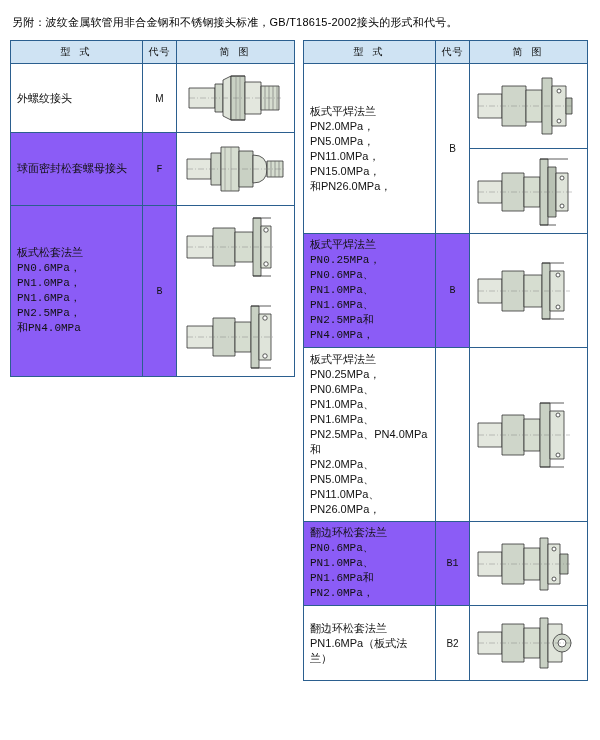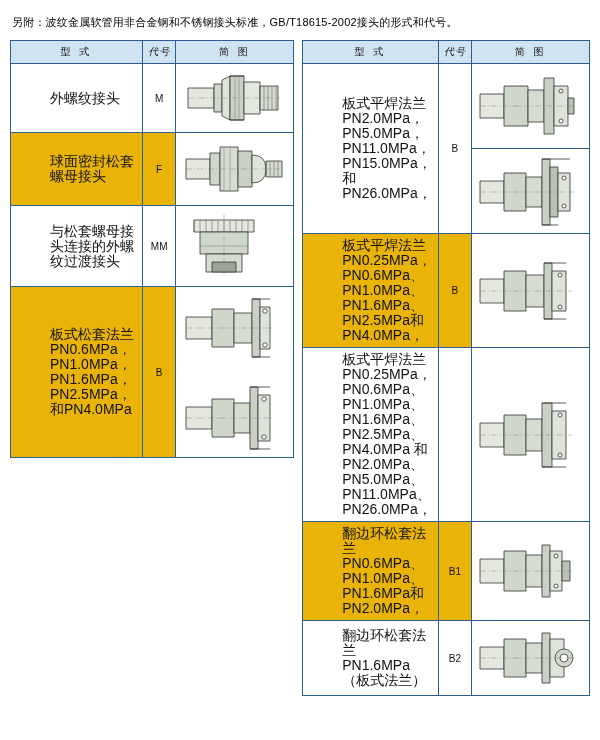--- a/index.html
+++ b/index.html
@@ -47,32 +47,31 @@
     color: #111;
   }
   .hdr td {
     background: #cfe3f3;
     text-align: center;
     font-size: 10.5px;
     height: 22px;
     font-weight: normal;
     letter-spacing: 3px;
   }
-  .hdr td.nolsp { letter-spacing: 1px; font-style: italic; }
+  .hdr td.nolsp { letter-spacing: 1px; }
   .cell-text {
     padding: 4px 6px;
     line-height: 15px;
-    font-size: 14px;
-    margin-left: 33px;
+    font-size: 11px;
   }
   .code {
     text-align: center;
     font-size: 11px;
   }
-  .yellowish { background: #eab308; }
+  .yellowish { background: #8b5cf6; font-family: Liberation Mono, monospace; }
   .white { background: #ffffff; }
   .fig {
     text-align: center;
     padding: 2px 0;
   }
   .fig svg { display: block; margin: 0 auto; }
   .spacer-col { width: 8px; background: #ffffff; }
 </style>
 </head>
 <body>
@@ -134,39 +133,20 @@
                 <path d="M72 22 q14 0 14 14 t-14 14 z" fill="#dfe4da"></path>
                 <path d="M86 28 h16 v16 h-16 z" fill="#d6ddd0"></path>
                 <path d="M86 28 v16 M90 28 v16 M94 28 v16 M98 28 v16" stroke="#6a6a6a" stroke-width="0.6"></path>
                 <path d="M6 36 h98" stroke="#777" stroke-width="0.4" stroke-dasharray="6 2 1 2"></path>
                 <path d="M44 14 v44 M50 14 v44" stroke="#777" stroke-width="0.5"></path>
               </g>
             </svg>
           </td>
         </tr>
 
-        <tr>
-          <td class="white">
-            <div class="cell-text" style="white-space:pre-line">与松套螺母接头连接的外螺纹过渡接头</div>
-          </td>
-          <td class="white code">MM</td>
-          <td class="white fig">
-            <svg width="110" height="80" viewBox="0 0 110 80">
-              <g stroke="#333" stroke-width="0.8" fill="none">
-                <path d="M14 14 h60 v12 h-60 z" fill="#e3e7de"></path>
-                <path d="M14 14 v12 M20 14 v12 M26 14 v12 M32 14 v12 M38 14 v12 M44 14 v12 M50 14 v12 M56 14 v12 M62 14 v12 M68 14 v12" stroke="#6a6a6a" stroke-width="0.6"></path>
-                <path d="M20 26 h48 v22 h-48 z" fill="#cfd6ca"></path>
-                <path d="M26 48 h36 v18 h-36 z" fill="#d6ddd0"></path>
-                <path d="M32 56 h24 v10 h-24 z" fill="#9aa396"></path>
-                <path d="M44 8 v62" stroke="#777" stroke-width="0.4" stroke-dasharray="6 2 1 2"></path>
-                <path d="M20 40 h48" stroke="#777" stroke-width="0.5"></path>
-              </g>
-            </svg>
-          </td>
-        </tr>
 
 
 
         <tr>
           <td class="yellowish">
             <div class="cell-text" style="white-space:pre-line">板式松套法兰
 PN0.6MPa，PN1.0MPa，
 PN1.6MPa，PN2.5MPa，
 和PN4.0MPa</div>
           </td>

